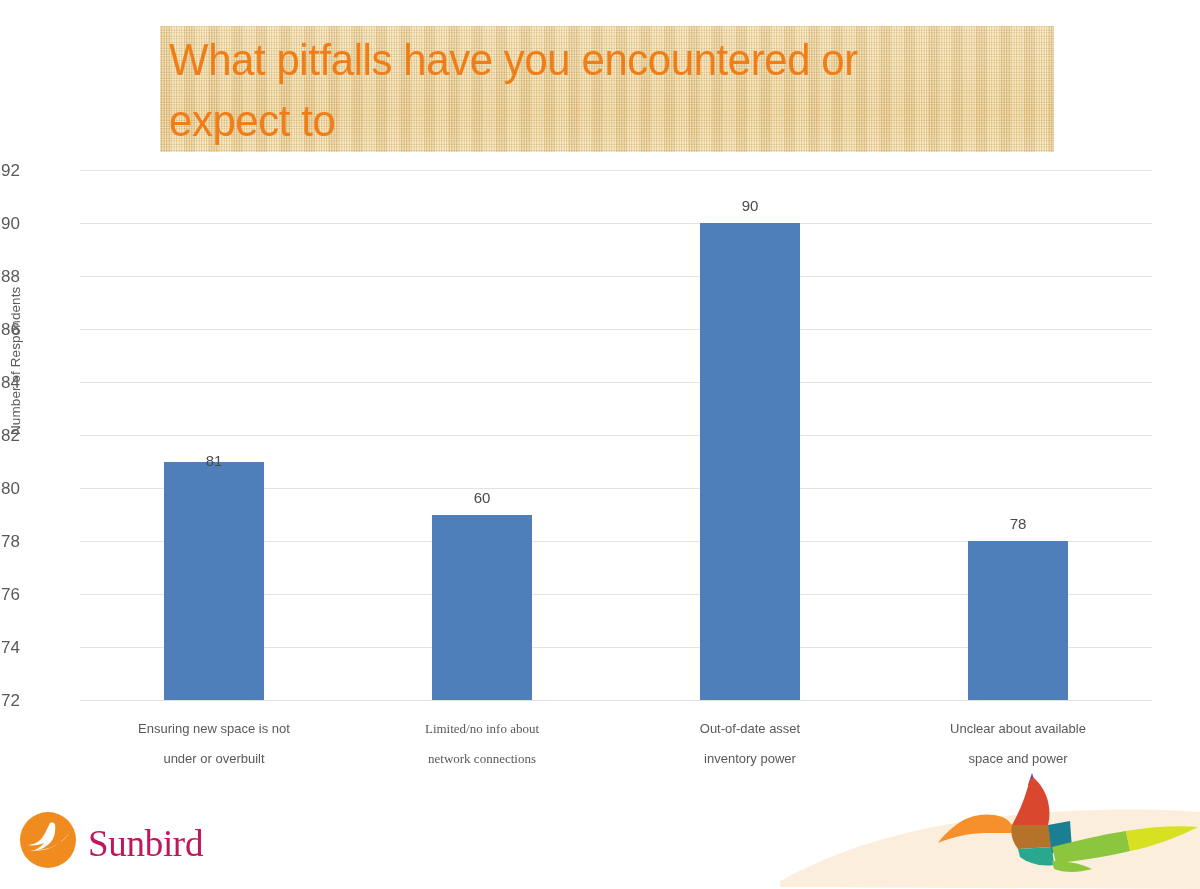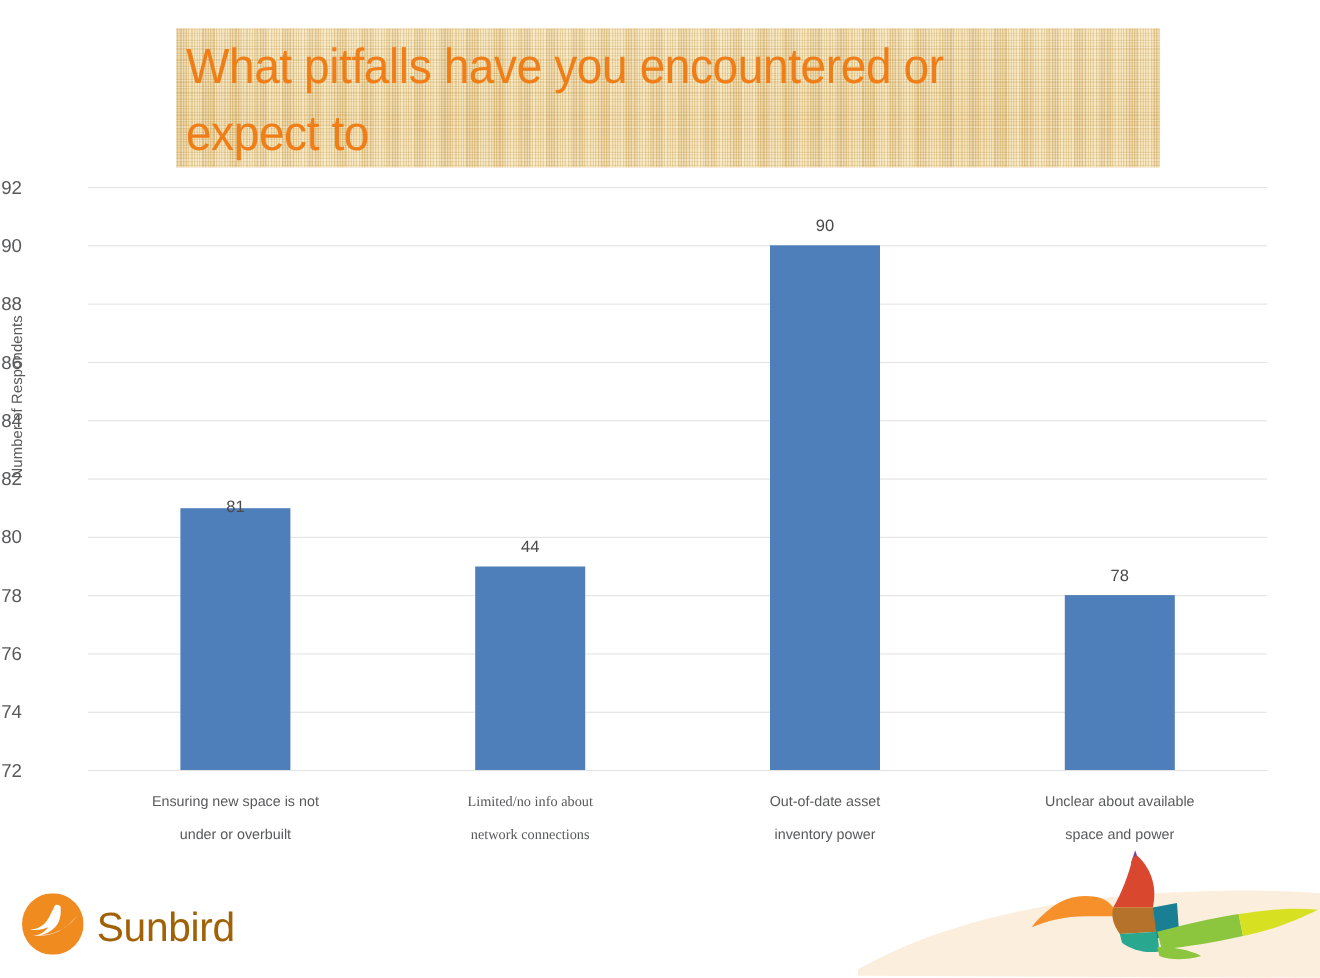--- a/index.html
+++ b/index.html
@@ -131,23 +131,23 @@
     top: 812px;
     width: 220px;
     height: 62px;
     pointer-events: auto;
   }
   #logo-mark { position: absolute; left: 0; top: 0; width: 56px; height: 56px; }
   #logo-word {
     position: absolute;
     left: 68px;
     top: 10px;
-    font-family: Liberation Sans, sans-serif;
+    font-family: Liberation Serif, serif;
     font-size: 37px;
-    color: #a16207;
+    color: #be185d;
     letter-spacing: -0.3px;
   }
   #bird-graphic { position: absolute; right: 0; bottom: 0; width: 420px; height: 120px; }
 </style>
 </head>
 <body>
 
 <div id="title-banner">
   <div class="title-text">What pitfalls have you encountered or expect to
 encounter with a data center move?</div>
@@ -186,21 +186,21 @@
         <div class="ytick-label" style="top: 530px;">72</div>
       </div>
     <div id="bars">
         <div class="bar" style="left: 84px; width: 100px; height: 238.5px; background: rgb(78, 127, 186);"></div>
         <div class="bar" style="left: 352px; width: 100px; height: 185.5px; background: rgb(78, 127, 186);"></div>
         <div class="bar" style="left: 620px; width: 100px; height: 477px; background: rgb(78, 127, 186);"></div>
         <div class="bar" style="left: 888px; width: 100px; height: 159px; background: rgb(78, 127, 186);"></div>
       </div>
     <div id="bar-values">
         <div class="bar-value" style="left: 94px; width: 80px; top: 282px;">81</div>
-        <div class="bar-value" style="left: 362px; width: 80px; top: 318.5px;">44</div>
+        <div class="bar-value" style="left: 362px; width: 80px; top: 318.5px;">60</div>
         <div class="bar-value" style="left: 630px; width: 80px; top: 27px;">90</div>
         <div class="bar-value" style="left: 898px; width: 80px; top: 345px;">78</div>
       </div>
   </div>
 
   <div id="cat-labels">
       <div class="cat-label" style="left: 80px; width: 268px; top: 714px;">Ensuring new space is not
 under or overbuilt</div>
       <div class="cat-label" style="left: 348px; width: 268px; top: 714px; font-family: Liberation Serif, serif;">Limited/no info about
 network connections</div>

